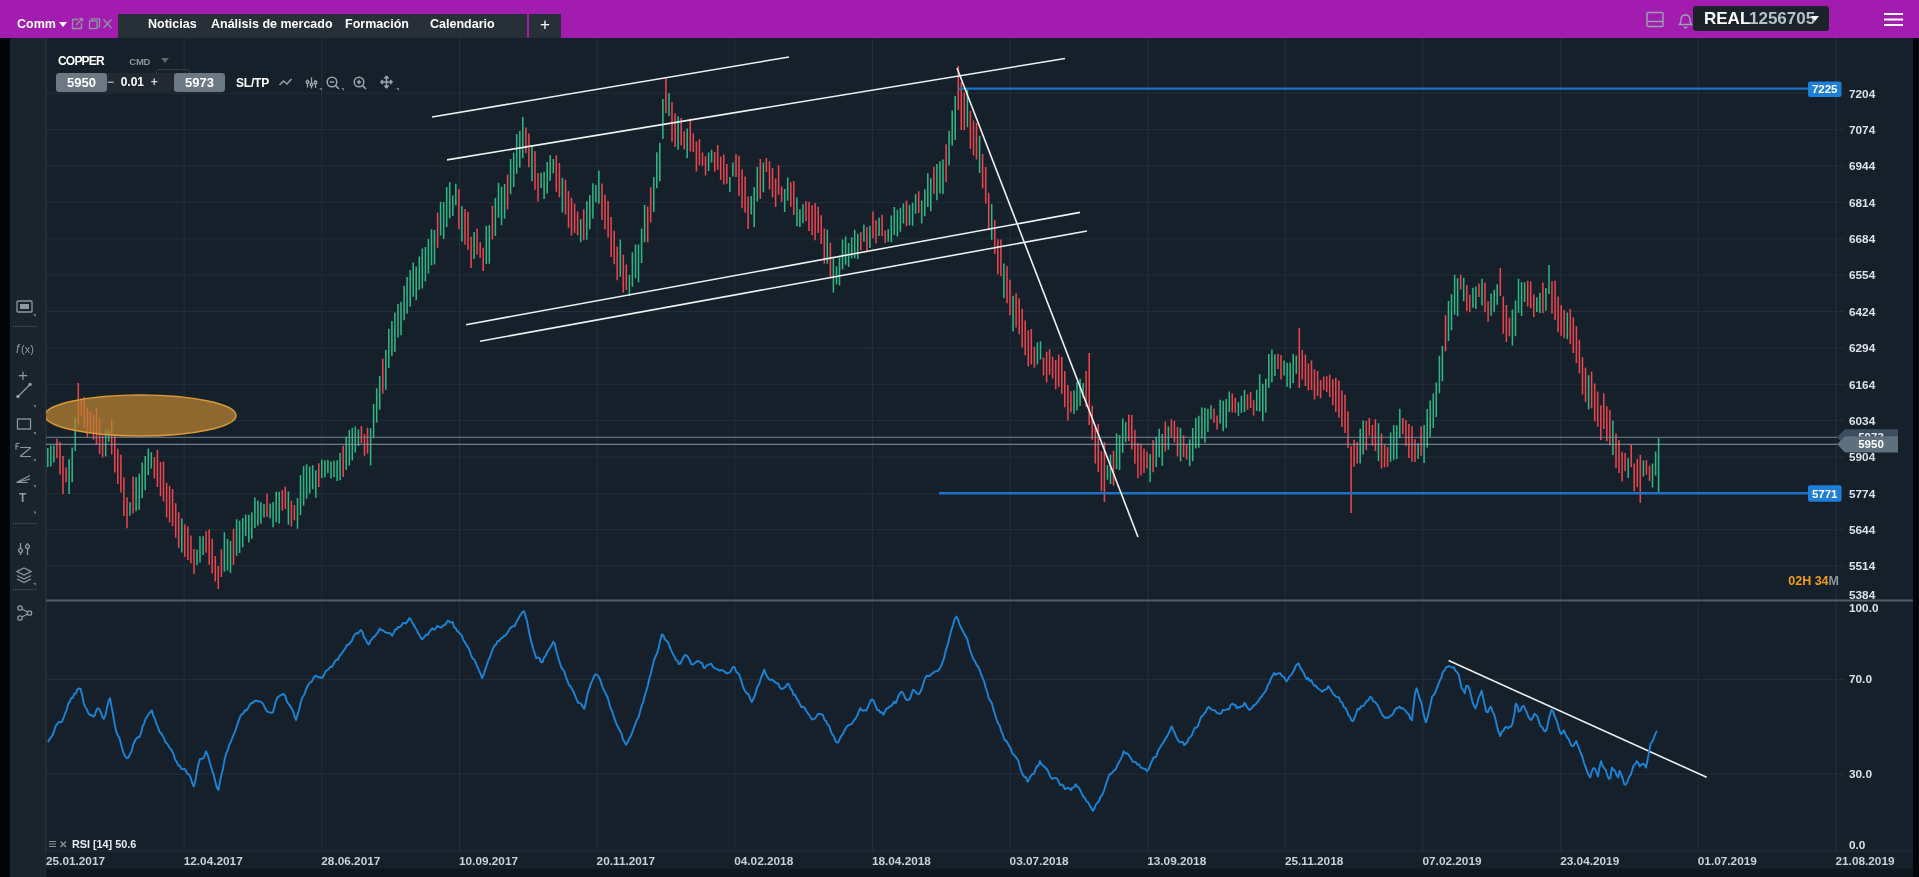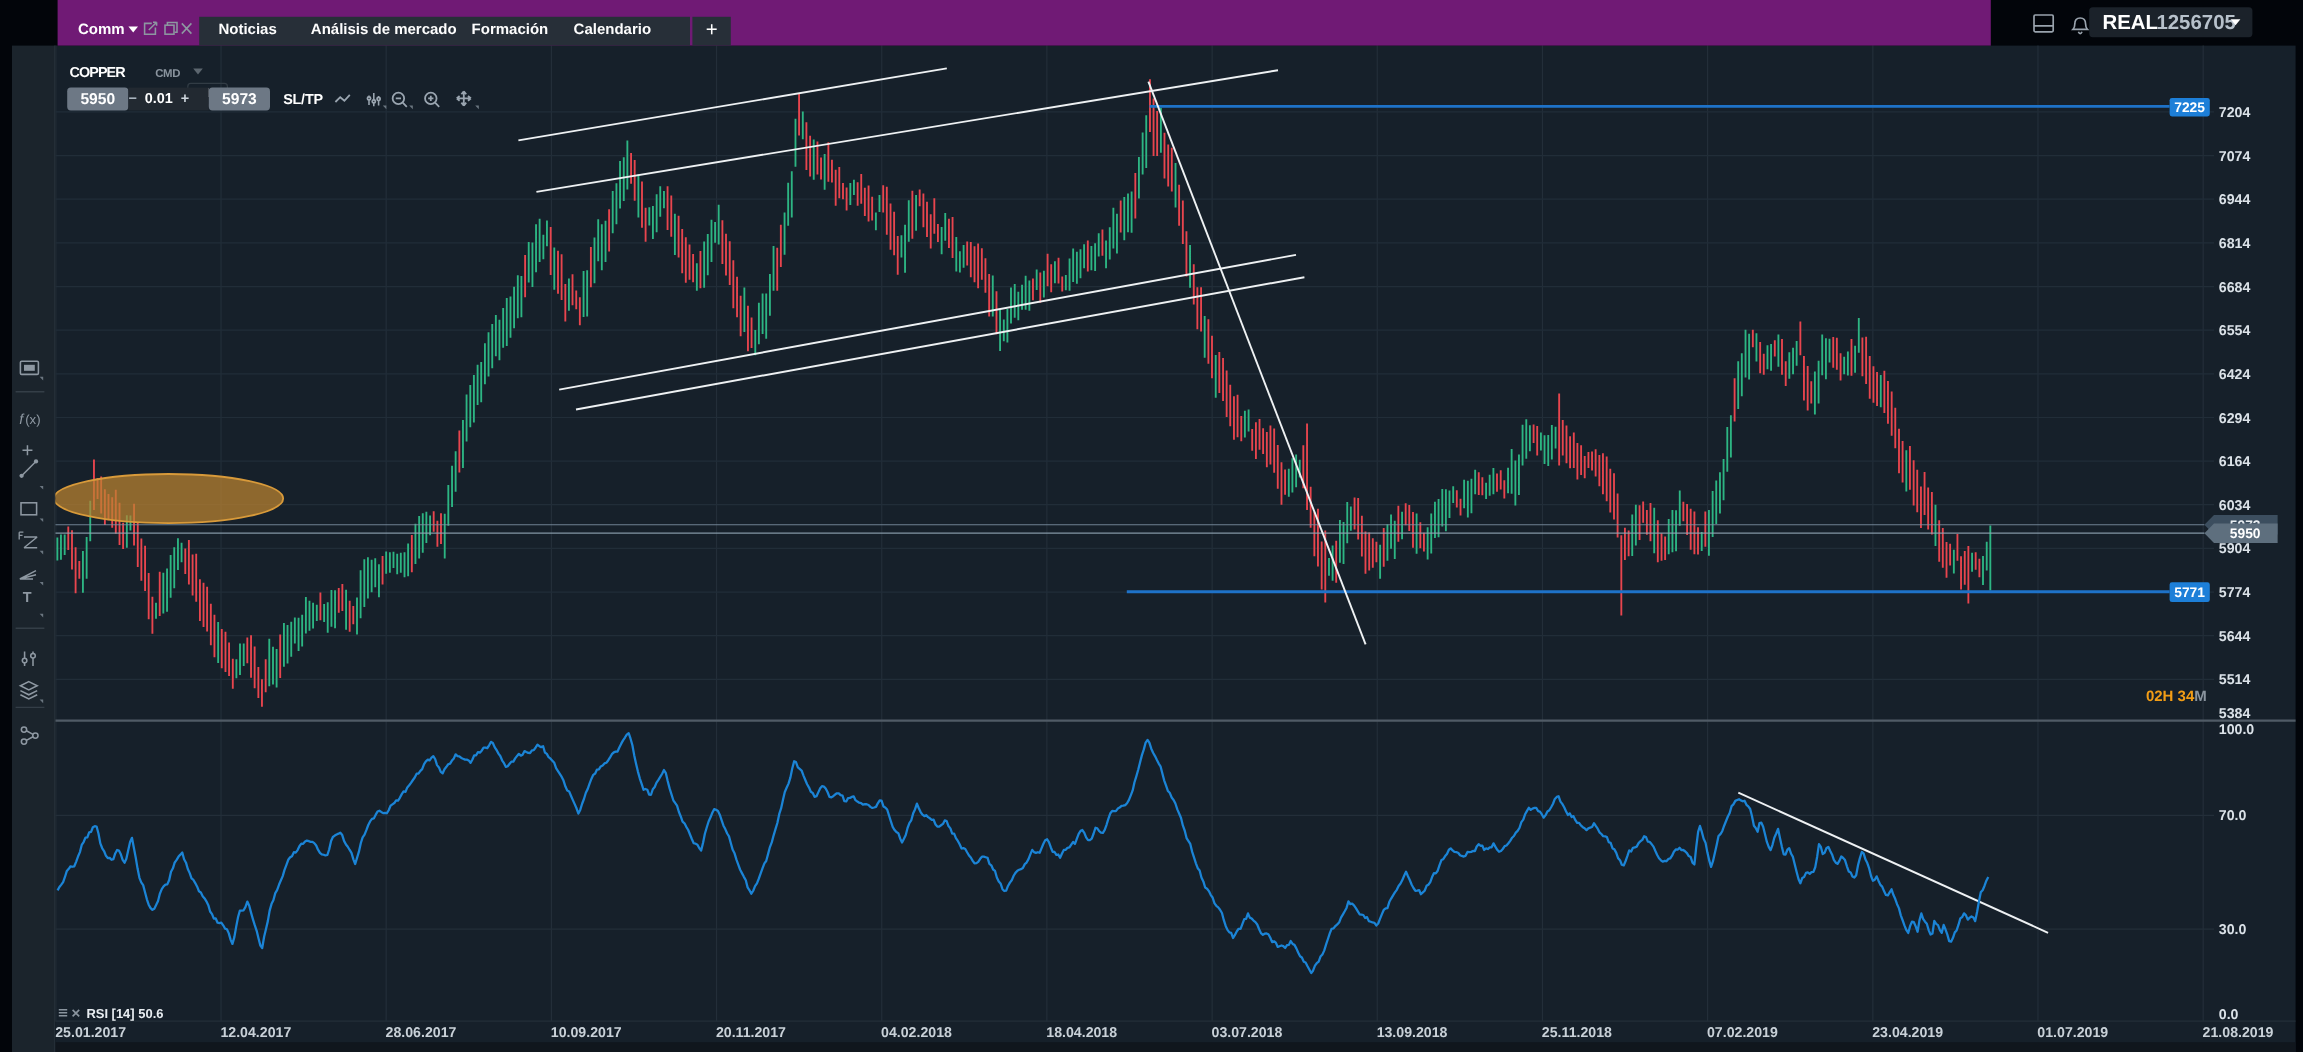--- a/index.html
+++ b/index.html
@@ -1,21 +1,21 @@
 <!DOCTYPE html>
 <html><head>
 <meta charset="utf-8">
 <style>
 * { margin:0; padding:0; box-sizing:border-box; }
 html,body { width:1919px; height:877px; overflow:hidden; background:#02050a;
   font-family:"Liberation Sans", sans-serif; }
 #stage { position:relative; width:1919px; height:877px; }
 #chart { position:absolute; left:0; top:0; }
 
-#topbar { position:absolute; left:0; top:0; width:1611px; height:38px; background:#701a75; z-index:30;margin-left:48px; }
+#topbar { position:absolute; left:0; top:0; width:1919px; height:38px; background:#a21caf; z-index:30; }
 .tabtxt { position:absolute; top:17px; font-size:12.5px; font-weight:700; color:#fff; }
 .caret { display:inline-block; width:0; height:0; border-left:4px solid transparent;
   border-right:4px solid transparent; border-top:5px solid #b9c2ca; vertical-align:middle; }
 #navblock { position:absolute; left:118px; top:14px; width:409px; height:24px; background:#272f38; }
 #plusblock { position:absolute; left:529px; top:14px; width:32px; height:24px; background:#272f38;
   color:#fff; font-size:17px; text-align:center; line-height:22px; font-weight:400; }
 .nav { position:absolute; top:17px; font-size:12.5px; font-weight:700; color:#fdfdfd; }
 #realbtn { position:absolute; left:1693px; top:6px; width:136px; height:25px; background:#1b222a;
   border-radius:3px; color:#fff; font-size:17px; font-weight:700; line-height:25px; }
 
@@ -120,21 +120,21 @@
   <svg width="50" height="16" style="position:absolute;left:70px;top:16px;" viewBox="0 0 50 16">
     <g stroke="#8d97a1" stroke-width="1.3" fill="none">
       <path d="M8.5 3.5H2.5v9h9V7"></path>
       <path d="M6 9L12.5 2.5M12.5 2.5h-3M12.5 2.5v3"></path>
       <rect x="19.5" y="5" width="7.5" height="7.5"></rect>
       <path d="M21.5 5V2.8h8v8h-2"></path>
       <path d="M33.5 3.5l8 8.5M41.5 3.5l-8 8.5"></path>
     </g>
   </svg>
   <div id="navblock"></div>
-  <span class="nav" style="left:134px;">Noticias</span>
+  <span class="nav" style="left:148px;">Noticias</span>
   <span class="nav" style="left:211px;">Análisis de mercado</span>
   <span class="nav" style="left:345px;">Formación</span>
   <span class="nav" style="left:430px;">Calendario</span>
   <div id="plusblock">+</div>
   <svg width="280" height="30" style="position:absolute;left:1640px;top:5px;" viewBox="0 0 280 30">
     <g stroke="#99a3ad" stroke-width="1.4" fill="none">
       <rect x="7" y="7.5" width="16" height="14" rx="1"></rect>
       <path d="M7 16.5h16M12.5 16.5V21.5" opacity="0"></path>
       <path d="M7 16.5 H23"></path>
       <path d="M39.5 19.5c0,0 1.5,-1.5 1.5,-4.5c0,-3.5 2,-5 4.5,-5s4.5,1.5 4.5,5c0,3 1.5,4.5 1.5,4.5z"></path>

